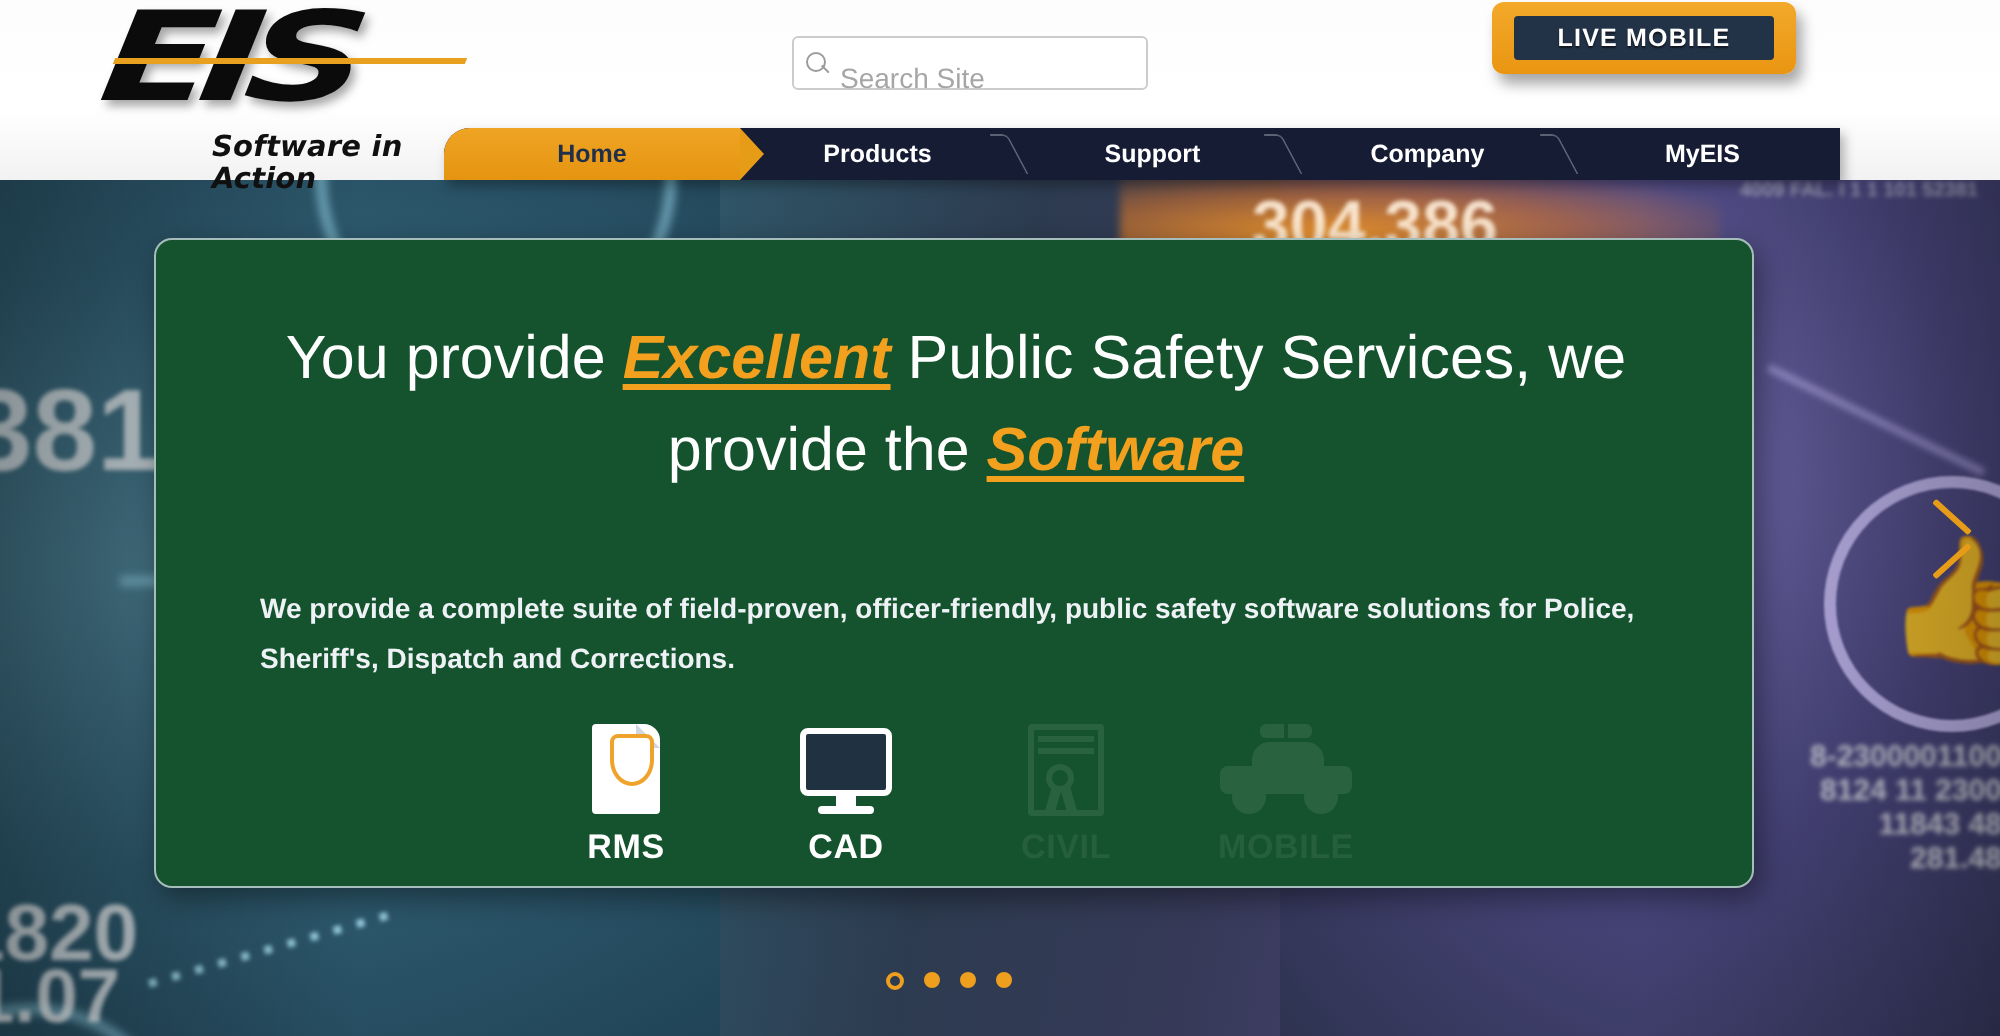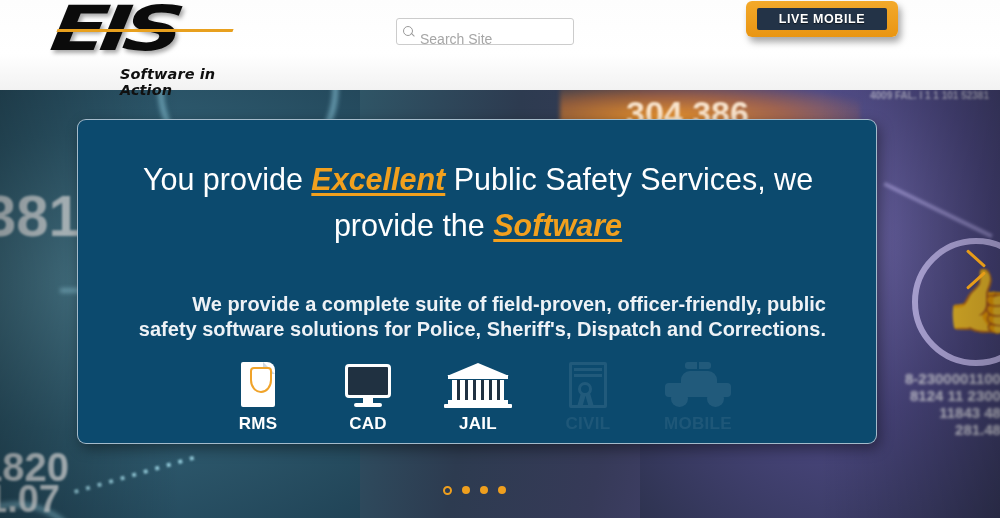--- a/index.html
+++ b/index.html
@@ -32,21 +32,21 @@
     line-height: 62px;
   }
   .logo-stripe {
     position: absolute; left: 9px; top: 27px; width: 176px; height: 3px;
     background: #e8a01e; transform: skewX(-22deg); z-index: 3;
   }
   .logo-tag {
     position: absolute; left: 58px; top: 64px;
     font-family: "DejaVu Sans", sans-serif;
     font-size: 14.5px; font-weight: bold; font-style: italic;
-    color: #101010; letter-spacing: 0.1px; margin-left: 14px;
+    color: #101010; letter-spacing: 0.1px;
   }
 
   
   .search-box {
     position: absolute; left: 396px; top: 18px; width: 178px; height: 27px;
     border: 1px solid #ccc; border-radius: 3px; background: #fff;
     display: flex; align-items: center; padding-left: 6px;
   }
   .search-icon { width: 13px; height: 13px; flex: 0 0 13px; position: relative; }
   .search-icon::before {
@@ -183,37 +183,37 @@
     color: rgba(255,255,255,0.95); filter: blur(0.8px); line-height: 62px;
   }
   .vignette {
     position: absolute; inset: 0;
     background: linear-gradient(to right, rgba(0,0,0,0.30) 0%, rgba(0,0,0,0) 18%, rgba(0,0,0,0) 82%, rgba(0,0,0,0.28) 100%);
   }
 
   
   .panel {
     position: absolute; left: 77px; top: 29px; width: 800px; height: 325px;
-    background: #0c4a6e; border: 1px solid rgba(215,225,235,0.75);
+    background: #14532d; border: 1px solid rgba(215,225,235,0.75);
     border-radius: 9px; box-shadow: 3px 5px 14px rgba(0,0,0,0.4);
     z-index: 8;
   }
   .headline {
     position: absolute; left: 34px; top: 36px; width: 732px;
     text-align: center; color: #ffffff;
     font-size: 30.5px; line-height: 46px; font-weight: normal;
   }
   .hl-accent {
     color: #f2a01e; font-style: italic; font-weight: bold;
     text-decoration: underline; text-underline-offset: 3px;
   }
   .subhead {
     position: absolute; left: 52px; top: 172px; width: 696px;
-    text-align: right; color: #eef2f6;
-    font-size: 20px; line-height: 25px; font-weight: bold;
+    text-align: left; color: #eef2f6;
+    font-size: 14px; line-height: 25px; font-weight: bold;
   }
   .prodrow {
     position: absolute; left: 0; top: 240px; width: 800px;
     display: flex; justify-content: center; gap: 32px;
   }
   .prod { width: 78px; text-align: center; cursor: pointer; }
   .prod-icon { height: 50px; position: relative; margin-bottom: 4px; }
   .prod-label {
     font-size: 17px; font-weight: bold; color: #ffffff; letter-spacing: 0.3px;
   }
@@ -312,20 +312,42 @@
     <div class="search-box">
       <span class="search-icon"></span>
       <input class="search-input" type="text" placeholder="Search Site" style="">
     </div>
 
     <div class="live-support">
       <div class="live-support-inner">LIVE MOBILE</div>
     </div>
   </div>
 
+  <div class="nav">
+    <div class="nav-item">
+
+      <span>Home</span>
+    </div>
+    <div class="nav-item">
+
+      <span>Products</span>
+    </div>
+    <div class="nav-item">
+      <span class="nav-sep"></span>
+      <span>Support</span>
+    </div>
+    <div class="nav-item">
+      <span class="nav-sep"></span>
+      <span>Company</span>
+    </div>
+    <div class="nav-item">
+      <span class="nav-sep"></span>
+      <span>MyEIS</span>
+    </div>
+  </div>
 
   <div class="hero">
 
     <div class="bg-layer">
       <div class="bg-left"></div>
       <div class="bg-mid"></div>
       <div class="bg-right"></div>
       <div class="bg-orange"></div>
 
       <div class="glow-ring ring-a"></div>
@@ -370,30 +392,20 @@
 
         <div class="prod">
           <div class="prod-icon">
             <div class="mon-screen"></div>
               <div class="mon-stand"></div>
               <div class="mon-base"></div>
           </div>
           <div class="prod-label">CAD</div>
         </div>
 
-        <div class="prod">
-          <div class="prod-icon">
-            <div class="bank-roof"></div>
-              <div class="bank-arch"></div>
-              <div class="bank-cols"></div>
-            <div class="bank-base1"></div>
-              <div class="bank-base2"></div>
-          </div>
-          <div class="prod-label">JAIL</div>
-        </div>
 
         <div class="prod dim">
           <div class="prod-icon">
             <div class="civ-page"></div>
               <div class="civ-l1"></div>
               <div class="civ-l2"></div>
             <div class="civ-seal"></div>
               <div class="civ-rib1"></div>
               <div class="civ-rib2"></div>
           </div>

